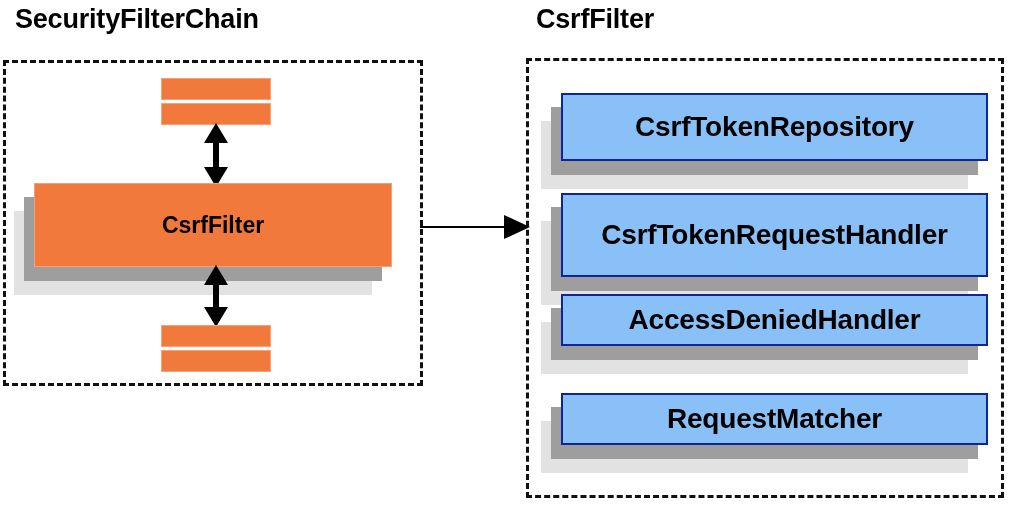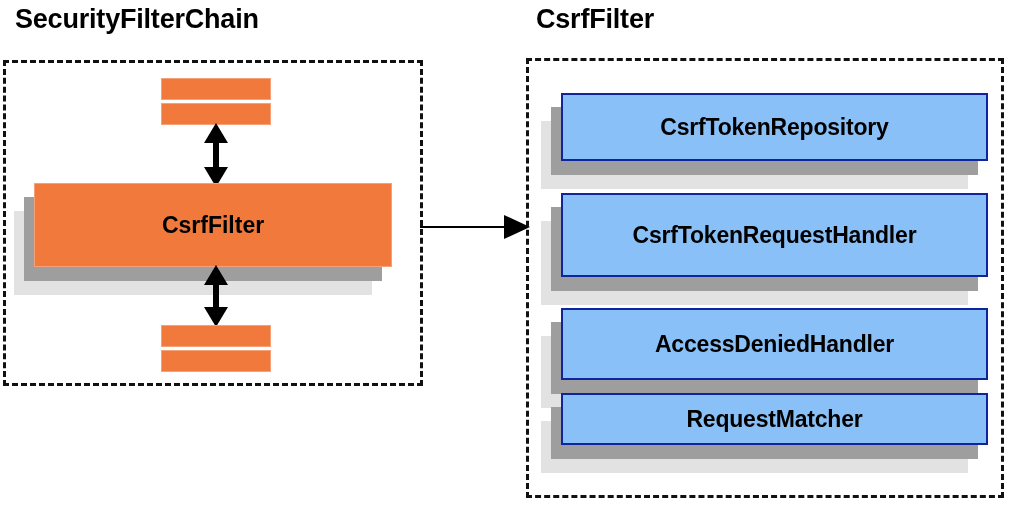--- a/index.html
+++ b/index.html
@@ -69,21 +69,21 @@
     justify-content: center;
     font-weight: bold;
     color: #000000;
     white-space: nowrap;
   }
 
   
   .node-blue .face {
     background: #89c0f7;
     border: 2px solid #10259c;
-    font-size: 23px;
+    font-size: 28px;
     letter-spacing: -0.2px;
   }
 
   
   .node-orange .face {
     background: #f0793b;
     border: 1px solid #f4a079;
     font-size: 23px;
   }
 
@@ -152,21 +152,21 @@
     <div class="sh-dark"></div>
     <div class="face">CsrfTokenRepository</div>
   </div>
 
   <div class="node node-blue" style="left:561px; top:193px; width:427px; height:84px;">
     <div class="sh-light"></div>
     <div class="sh-dark"></div>
     <div class="face">CsrfTokenRequestHandler</div>
   </div>
 
-  <div class="node node-blue" style="left:561px; top:308px; width:427px; height:72px;">
+  <div class="node node-blue" style="left:561px; top:294px; width:427px; height:52px;">
     <div class="sh-light"></div>
     <div class="sh-dark"></div>
     <div class="face">AccessDeniedHandler</div>
   </div>
 
   <div class="node node-blue" style="left:561px; top:393px; width:427px; height:52px;">
     <div class="sh-light"></div>
     <div class="sh-dark"></div>
     <div class="face">RequestMatcher</div>
   </div>

